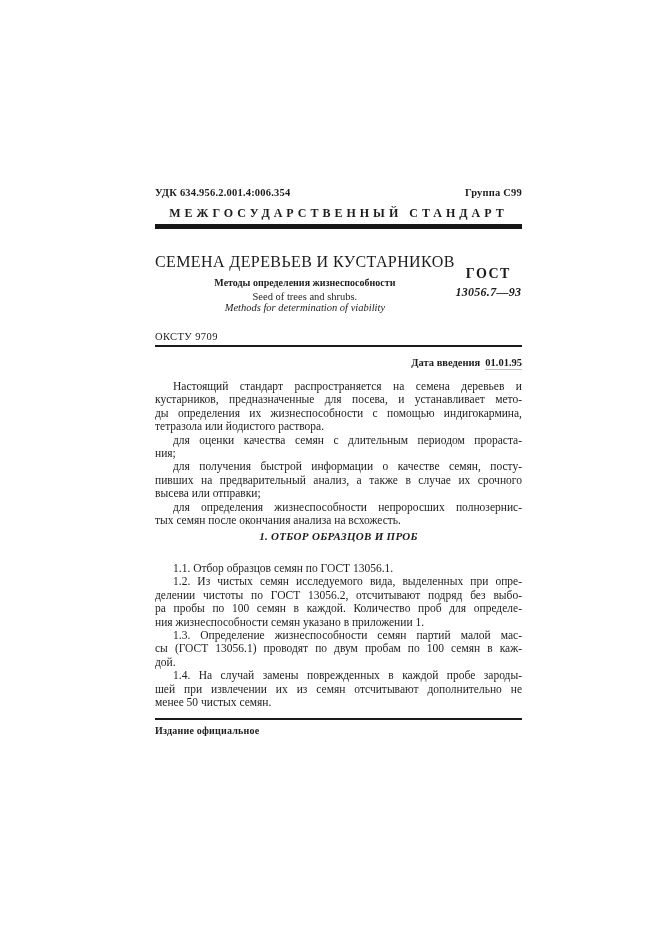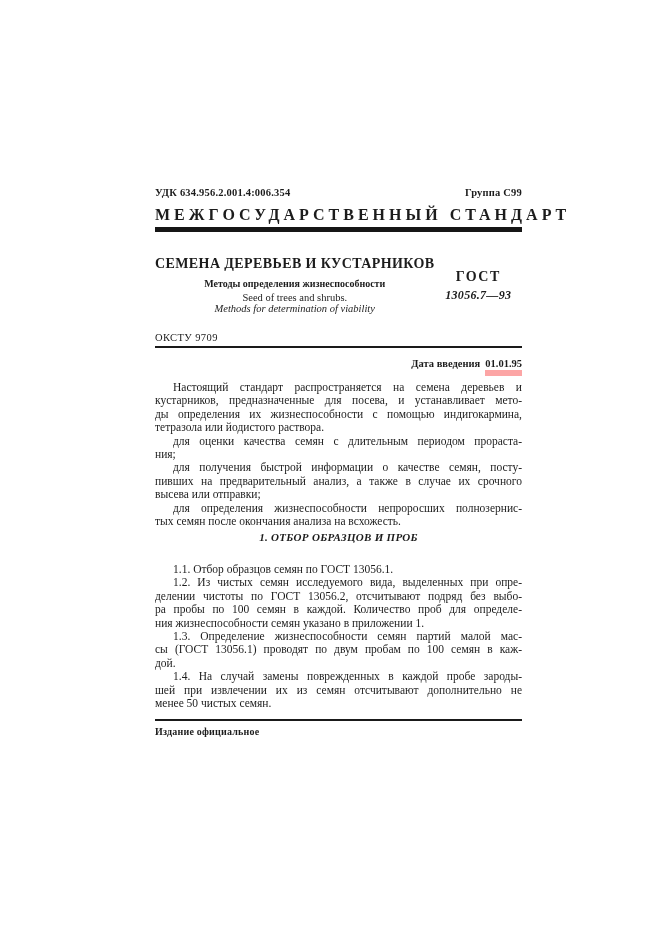--- a/index.html
+++ b/index.html
@@ -5,38 +5,38 @@
   * { margin:0; padding:0; box-sizing:border-box; }
   html, body { background:#ffffff; }
   .page {
     position:relative; width:602px; height:935px;
     background:#ffffff; color:#1c1c1c; overflow:hidden;
     font-family:"Liberation Serif", "DejaVu Serif", serif;
   }
   .content { position:absolute; left:155px; top:187px; width:367px; }
 
   .udk-row { display:flex; justify-content:space-between; font-size:10.5px; font-weight:bold; letter-spacing:0.2px; }
-  .std-type { text-align:center; font-size:16px; font-weight:bold; letter-spacing:4px; margin-top:8px; white-space:nowrap; }
+  .std-type { text-align:center; font-size:12px; font-weight:bold; letter-spacing:4px; margin-top:8px; white-space:nowrap; }
   .rule-thick { height:5px; background:#161616; margin-top:3px; }
 
   .title-block { display:flex; margin-top:24px; }
   .titles { flex:1; text-align:center; }
-  .ru-title { font-size:14px; font-weight:bold; letter-spacing:0.4px; white-space:nowrap; }
+  .ru-title { font-size:16px; font-weight:normal; letter-spacing:0.4px; white-space:nowrap; }
   .ru-subtitle { font-size:10px; font-weight:bold; margin-top:6px; }
   .en-title { font-size:10.5px; margin-top:3px; }
   .en-subtitle { font-size:10.5px; font-style:italic; }
   .gost-box { width:112px; text-align:center; padding-top:13px; }
   .gost-label { font-size:14px; font-weight:bold; letter-spacing:1.5px; }
   .gost-number { font-size:12px; font-weight:bold; font-style:italic; margin-top:3px; letter-spacing:0.3px; }
 
   .okstu { margin-top:18px; font-size:10.5px; letter-spacing:0.4px; }
   .rule-thin { height:2px; background:#1a1a1a; margin-top:3px; }
 
   .intro-date { text-align:right; font-size:10.5px; font-weight:bold; margin-top:10px; }
-  .date-val { border-bottom:6px solid #fca5a5; padding-bottom:1px; margin-left:5px; }
+  .date-val { border-bottom:1px solid #fca5a5; padding-bottom:1px; margin-left:5px; }
 
   .body-text { margin-top:12px; font-size:11.5px; line-height:13.4px; }
   .para { margin:0; }
   .ln { display:block; }
   .j { text-align:justify; text-align-last:justify; }
   .ind { text-indent:18px; }
 
   .section-heading { text-align:center; font-size:11px; font-weight:bold; letter-spacing:0.3px; line-height:13.4px; margin:3px 0 18px;font-style:italic; }
 
   .footer { margin-top:9px; }

